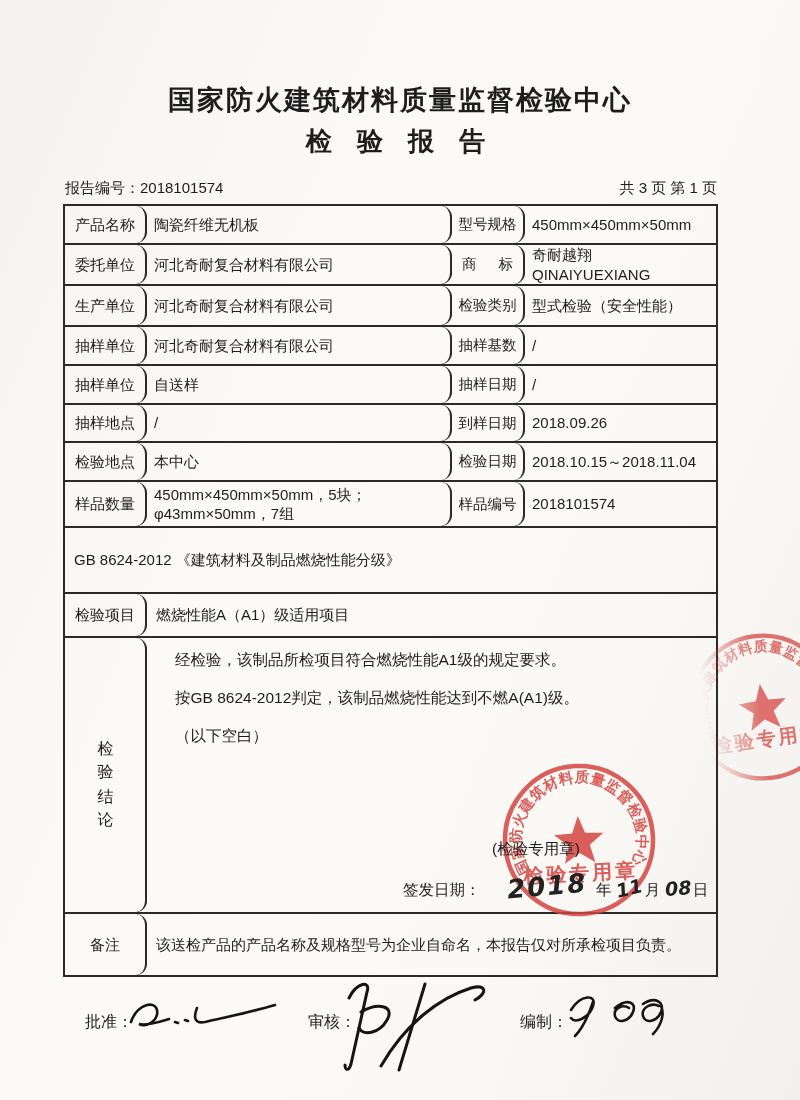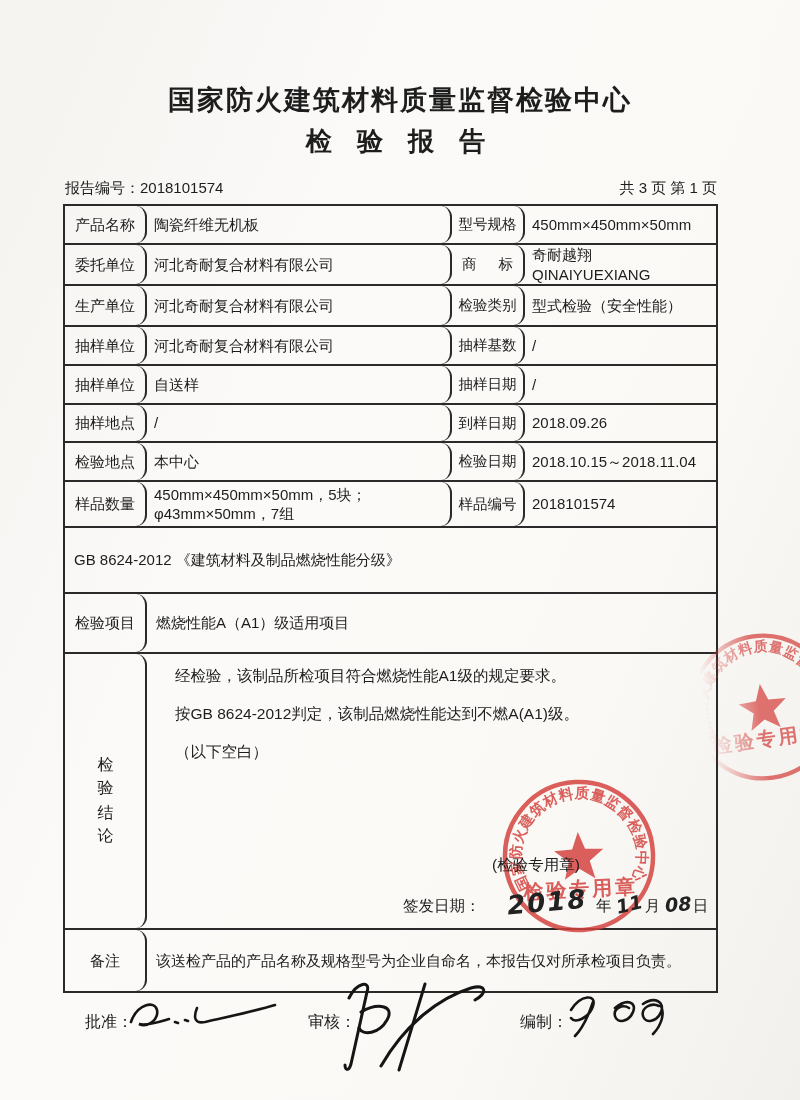--- a/index.html
+++ b/index.html
@@ -115,21 +115,21 @@
     <div class="cell lbl">样品数量</div>
     <div class="cell val1">450mm×450mm×50mm，5块；φ43mm×50mm，7组</div>
     <div class="cell lbl2">样品编号</div>
     <div class="cell val2">2018101574</div>
   </div>
 
   <div class="trow" style="height:66px">
     <div class="cell valw">GB 8624-2012 《建筑材料及制品燃烧性能分级》</div>
   </div>
 
-  <div class="trow" style="height:60px">
+  <div class="trow" style="height:44px">
     <div class="cell lbl">检验项目</div>
     <div class="cell valw">燃烧性能A（A1）级适用项目</div>
   </div>
 
   <div class="trow" style="height:276px">
     <div class="cell lbl">
       <span class="vlabel">检验结论</span>
     </div>
     <div class="concl-cell">
       <p class="concl-line" style="top:12px">经检验，该制品所检项目符合燃烧性能A1级的规定要求。</p>

